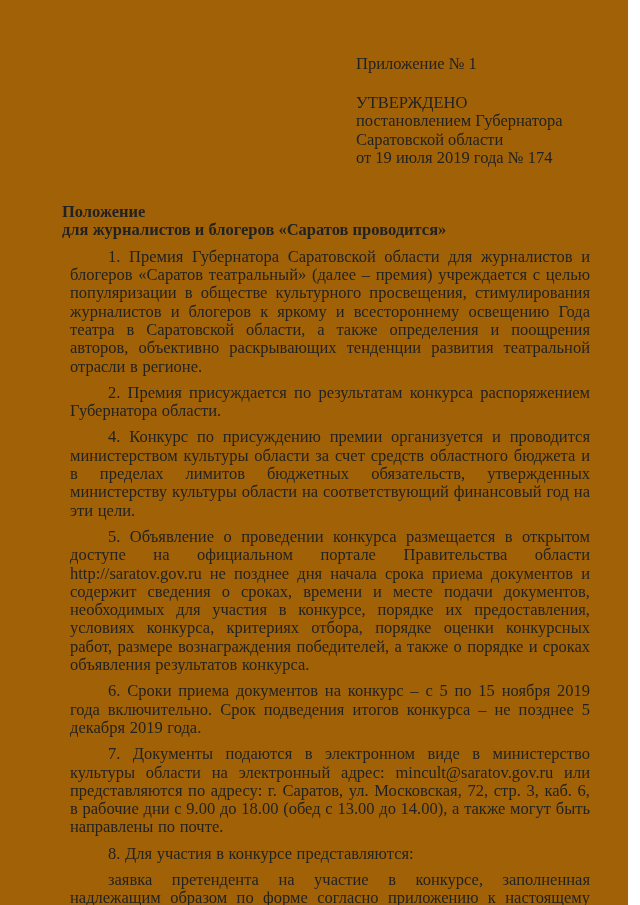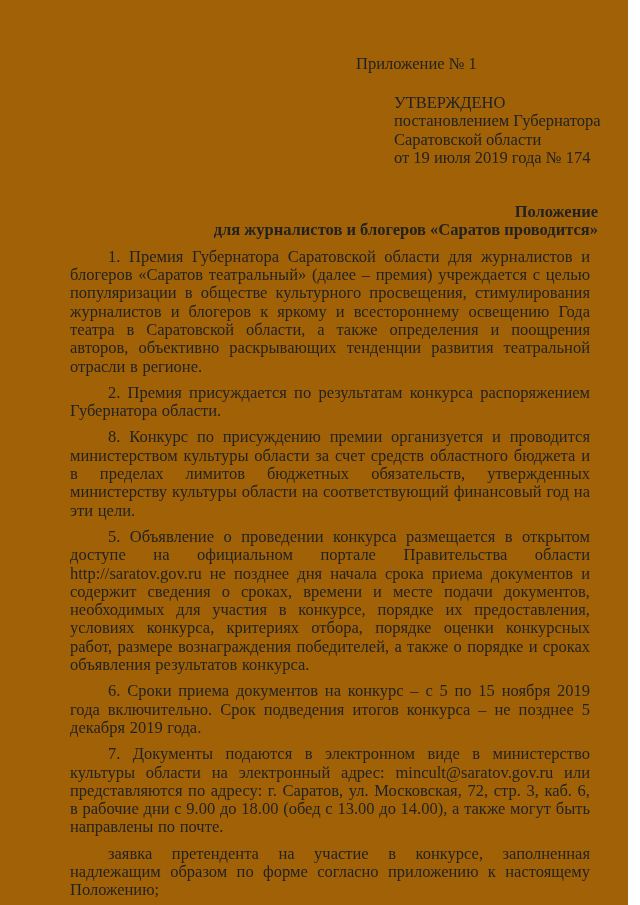--- a/index.html
+++ b/index.html
@@ -22,26 +22,25 @@
     font-size: 16.5px;
     line-height: 18px;
   }
   .approval {
     margin: 21px 0 0 356px;
     font-size: 16.5px;
     line-height: 18.3px;
   }
   .approval div {
     white-space: nowrap;
-    margin-left: 38px;
   }
   .doc-title {
     margin-top: 36px;
     padding: 0 30px 0 62px;
-    text-align: right;
+    text-align: left;
     font-weight: bold;
     font-size: 16.5px;
     line-height: 18.3px;
   }
   .doc-body {
     margin-top: 8px;
     padding: 0 30px 0 62px;
     font-size: 16.5px;
     line-height: 18.3px;
     text-align: justify;
@@ -68,20 +67,21 @@
   </div>
 
   <div class="doc-title">
     <div>Положение</div>
     <div>для журналистов и блогеров «Саратов проводится»</div>
   </div>
 
   <div class="doc-body">
     <p>1. Премия Губернатора Саратовской области для журналистов и блогеров «Саратов театральный» (далее – премия) учреждается с целью популяризации в обществе культурного просвещения, стимулирования журналистов и блогеров к яркому и всестороннему освещению Года театра в Саратовской области, а также определения и поощрения авторов, объективно раскрывающих тенденции развития театральной отрасли в регионе.</p>
     <p>2. Премия присуждается по результатам конкурса распоряжением Губернатора области.</p>
-    <p>8. Конкурс по присуждению премии организуется и проводится министерством культуры области за счет средств областного бюджета и в пределах лимитов бюджетных обязательств, утвержденных министерству культуры области на соответствующий финансовый год на эти цели.</p>
+    <p>4. Конкурс по присуждению премии организуется и проводится министерством культуры области за счет средств областного бюджета и в пределах лимитов бюджетных обязательств, утвержденных министерству культуры области на соответствующий финансовый год на эти цели.</p>
     <p>5. Объявление о проведении конкурса размещается в открытом доступе на официальном портале Правительства области http://saratov.gov.ru не позднее дня начала срока приема документов и содержит сведения о сроках, времени и месте подачи документов, необходимых для участия в конкурсе, порядке их предоставления, условиях конкурса, критериях отбора, порядке оценки конкурсных работ, размере вознаграждения победителей, а также о порядке и сроках объявления результатов конкурса.</p>
     <p>6. Сроки приема документов на конкурс – с 5 по 15 ноября 2019 года включительно. Срок подведения итогов конкурса – не позднее 5 декабря 2019 года.</p>
     <p>7. Документы подаются в электронном виде в министерство культуры области на электронный адрес: mincult@saratov.gov.ru или представляются по адресу: г. Саратов, ул. Московская, 72, стр. 3, каб. 6, в рабочие дни с 9.00 до 18.00 (обед с 13.00 до 14.00), а также могут быть направлены по почте.</p>
+    <p>8. Для участия в конкурсе представляются:</p>
     <p>заявка претендента на участие в конкурсе, заполненная надлежащим образом по форме согласно приложению к настоящему Положению;</p>
   </div>
 
 </div>
 
 </body></html>

